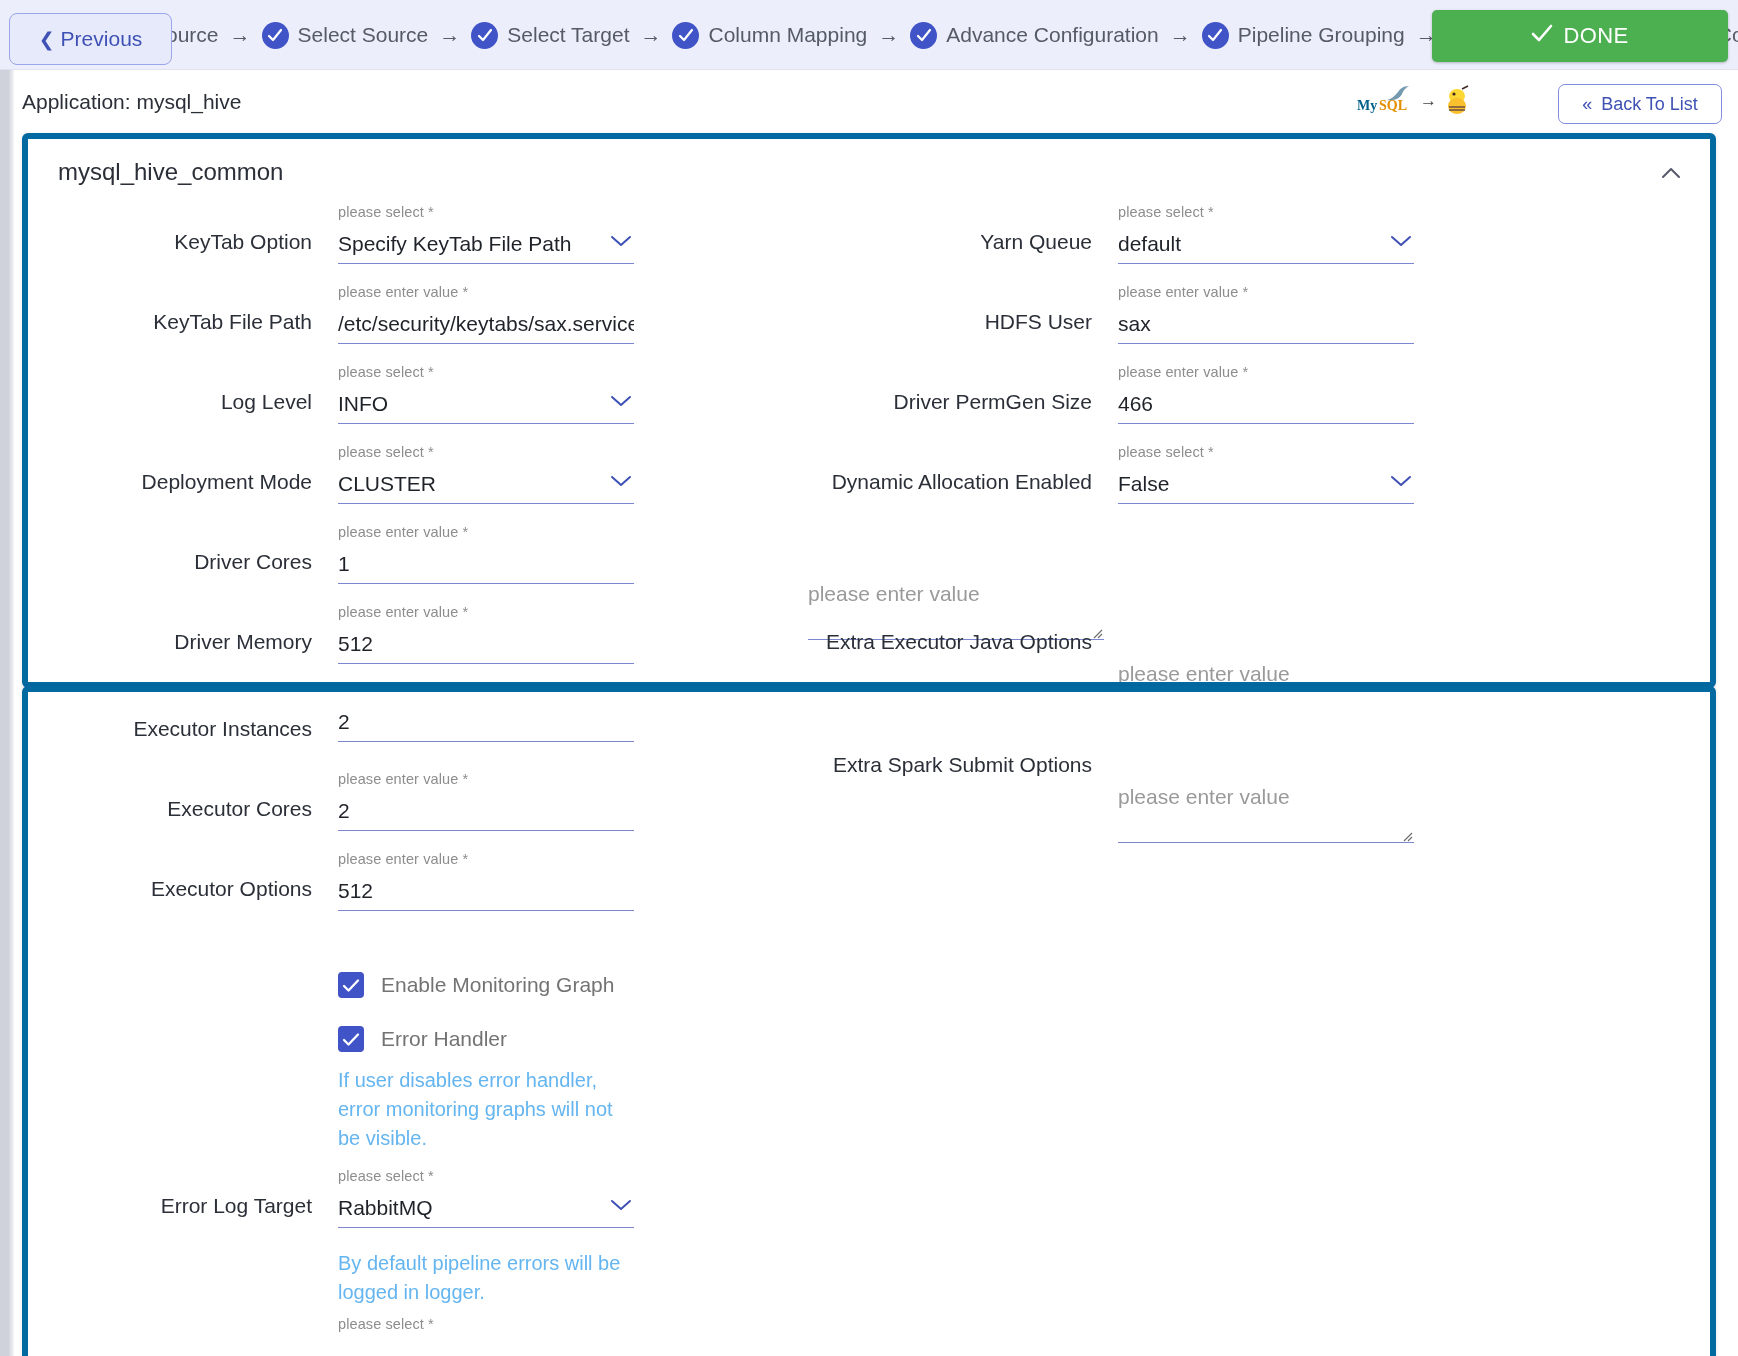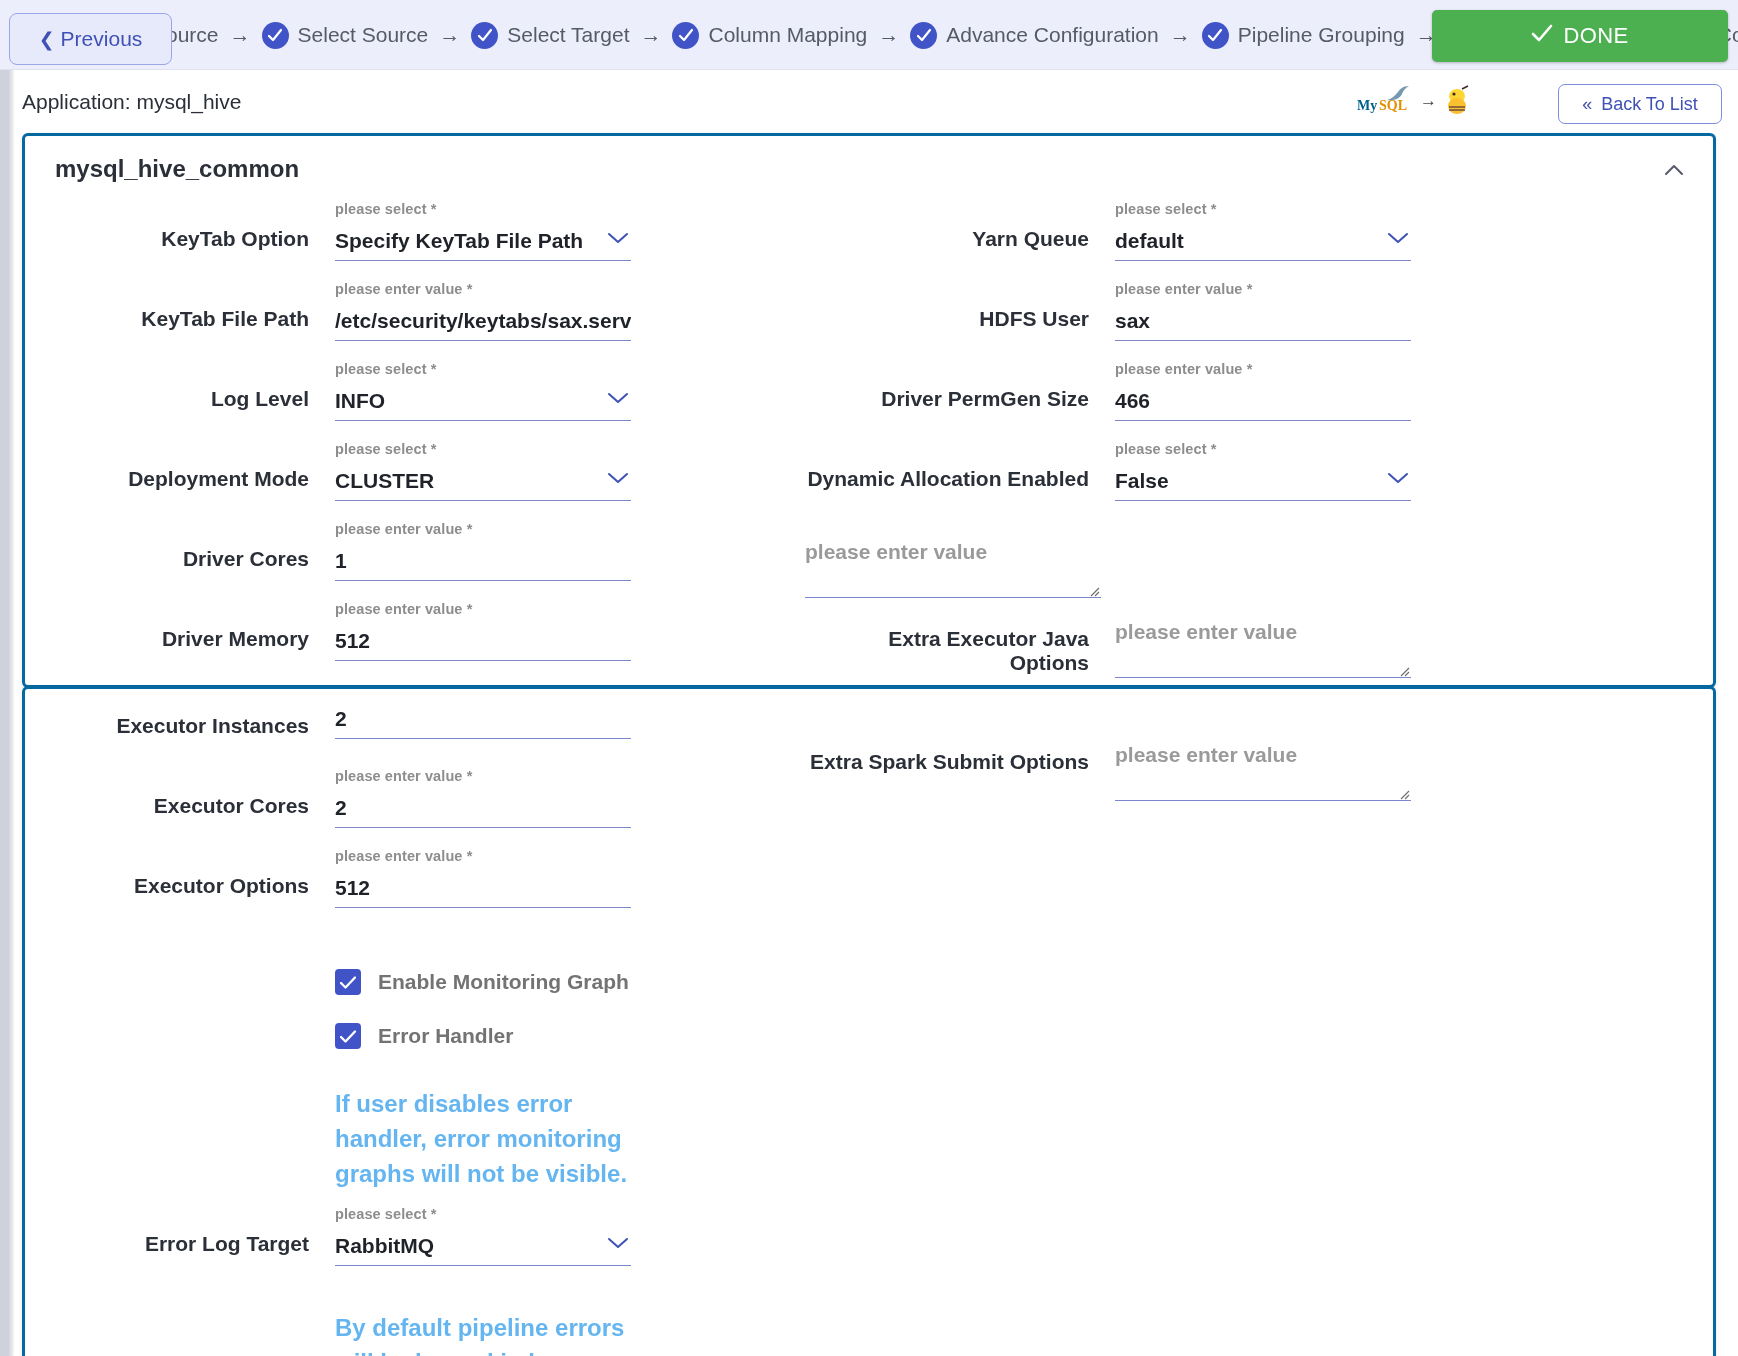--- a/index.html
+++ b/index.html
@@ -77,25 +77,24 @@
     width: 164px; height: 40px;
     background: #ffffff; border: 1px solid #7f8de0; border-radius: 7px;
     display: flex; align-items: center; justify-content: center; gap: 9px;
     color: #3f51b5; font-size: 18px; cursor: pointer;
   }
 
   
   .card {
     position: absolute;
     background: #ffffff;
-    border: 3px solid #0369a1;
+    border: 6px solid #0369a1;
     border-radius: 6px;
     box-shadow: 0 1px 4px rgba(0,0,0,.10);
     overflow: hidden;
-    font-weight: bold;
   }
   #card-top { left: 22px; top: 133px; width: 1694px; height: 555px; }
   #card-bot { left: 22px; top: 686px; width: 1694px; height: 680px; }
 
   .card-header {
     position: relative; height: 66px; padding: 0 30px;
     display: flex; align-items: center;
   }
   .card-title { font-size: 24px; color: #2b2f38; }
   .collapse-icon {
@@ -131,37 +130,36 @@
   .f-value.placeholder { color: #9a9a9a; }
   .chev-down {
     position: absolute; right: 2px; top: 6px;
     width: 22px; height: 14px; cursor: pointer;
   }
   .resize-grip {
     position: absolute; right: 1px; bottom: 2px;
     width: 12px; height: 12px; cursor: nwse-resize;
   }
   .ta-box { height: 62px; }
-  .ta-box .f-value { padding-top: 0; }
+  .ta-box .f-value { padding-top: 0; margin-top: 39px; }
 
   
   .cb-row { display: flex; align-items: center; height: 54px; }
   .cb-spacer { width: 310px; flex: none; }
   .cb {
     width: 26px; height: 26px; border-radius: 4px;
     background: #4054c8; flex: none;
     display: inline-flex; align-items: center; justify-content: center;
     cursor: pointer;
   }
   .cb-label { font-size: 21px; color: #737373; margin-left: 17px; }
 
   .note {
-    font-size: 24px; color: #64b5f0; line-height: 1.45;
+    font-size: 20px; color: #64b5f0; line-height: 1.45;
     width: 300px;
-    margin-top: 24px;
   }
   .note-row { display: flex; }
   .note-spacer { width: 310px; flex: none; }
 
   
   .page-edge {
     position: absolute; left: 0; top: 70px; width: 14px; height: 1286px;
     background: linear-gradient(to right,#cfd2da 0%,#cfd2da 60%,#f4f5f8 100%);
   }
 </style>

